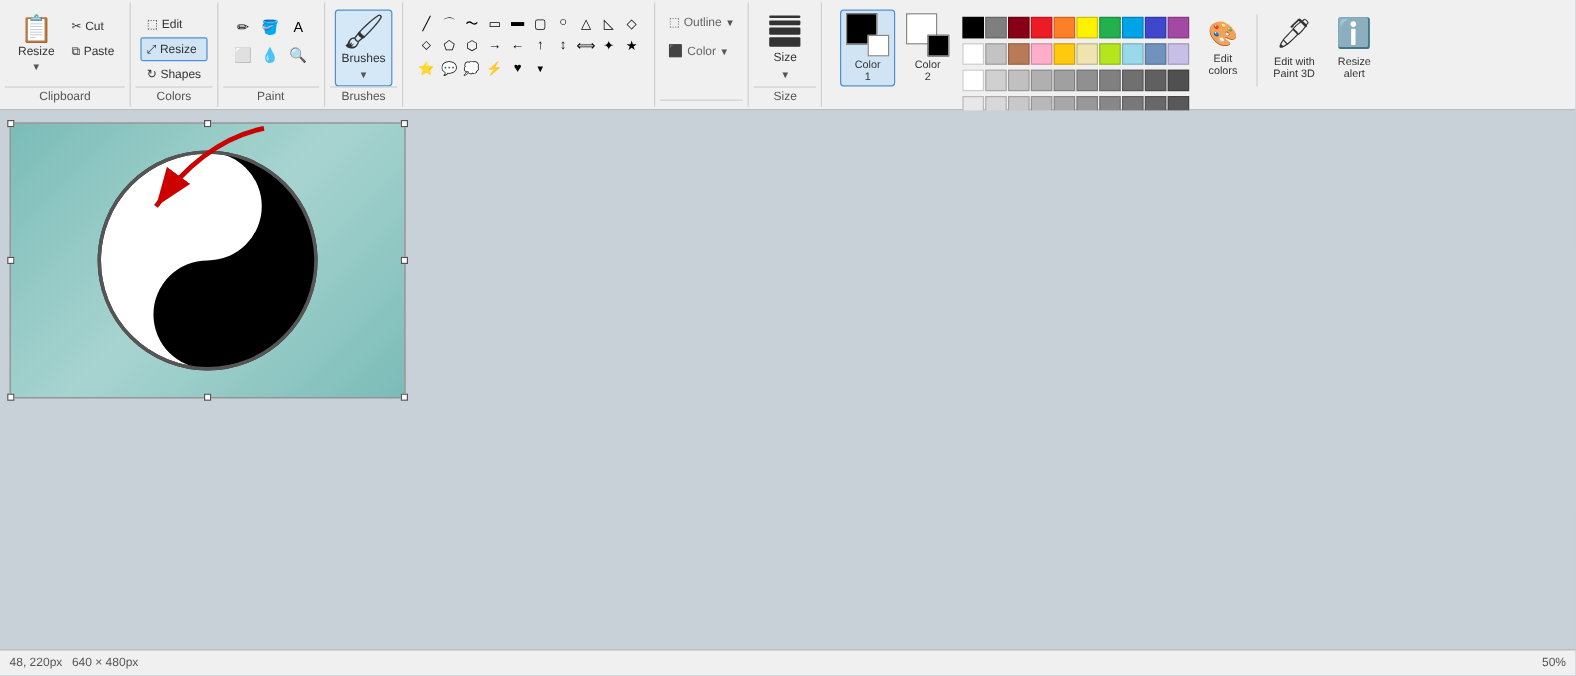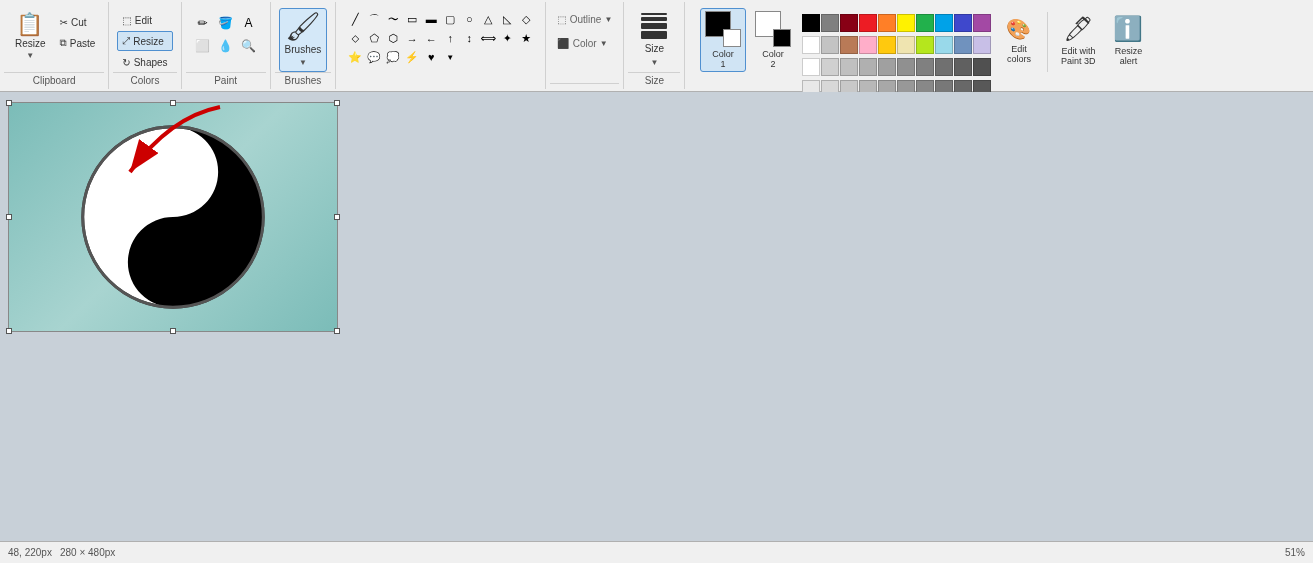--- a/index.html
+++ b/index.html
@@ -584,15 +584,15 @@
         <polygon points="0 0, 8 3, 0 6" fill="#cc0000"></polygon>
       </marker>
     </defs>
     <path d="M130,10 Q80,20 40,75" stroke="#cc0000" stroke-width="4" fill="none" marker-end="url(#arrowhead)"></path>
   </svg>
 
 </div>
 
 <div class="status-bar">
   <span>48, 220px</span>
-  <span>280 × 480px</span>
-  <span style="margin-left:auto">51%</span>
+  <span>640 × 480px</span>
+  <span style="margin-left:auto">50%</span>
 </div>
 
 </body></html>

